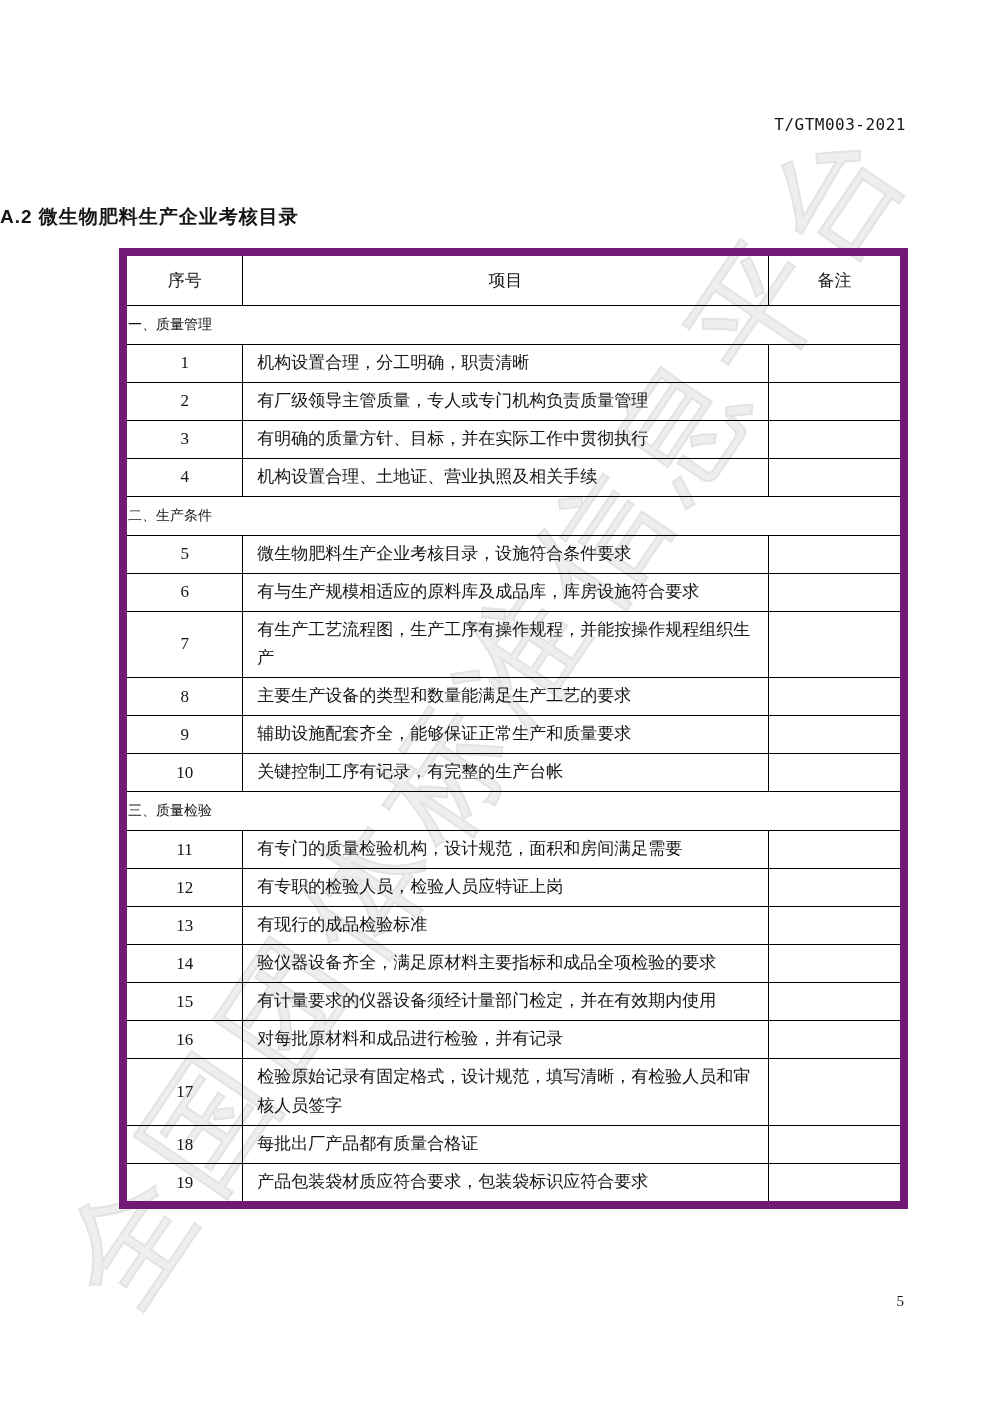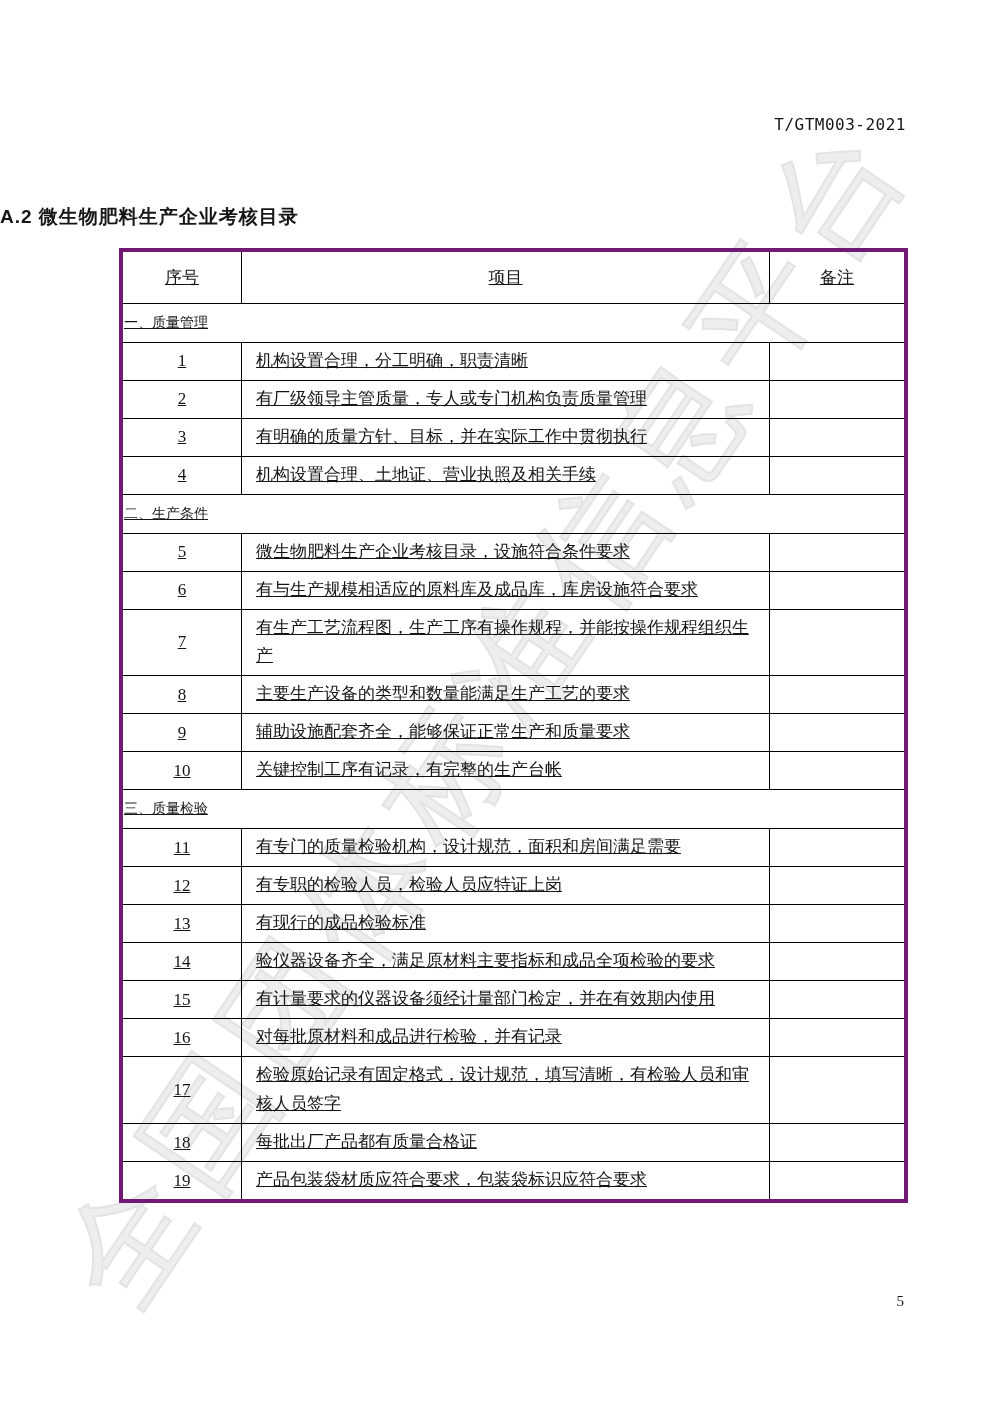--- a/index.html
+++ b/index.html
@@ -65,21 +65,21 @@
     font-size: 17px;
     background: transparent;
   }
   table.catalog th,
   table.catalog td {
     border: 1px solid #000;
     background: transparent;
     font-weight: normal;
     vertical-align: middle;
   }
-  table.catalog { border: 4px solid #701a75; text-decoration: underline; }
+  table.catalog { border: 8px solid #701a75; }
 
   col.c-num   { width: 121px; }
   col.c-item  { width: 531px; }
   col.c-note  { width: 137px; }
 
   tr.header-row th {
     height: 53px;
     text-align: center;
     font-size: 17px;
   }

